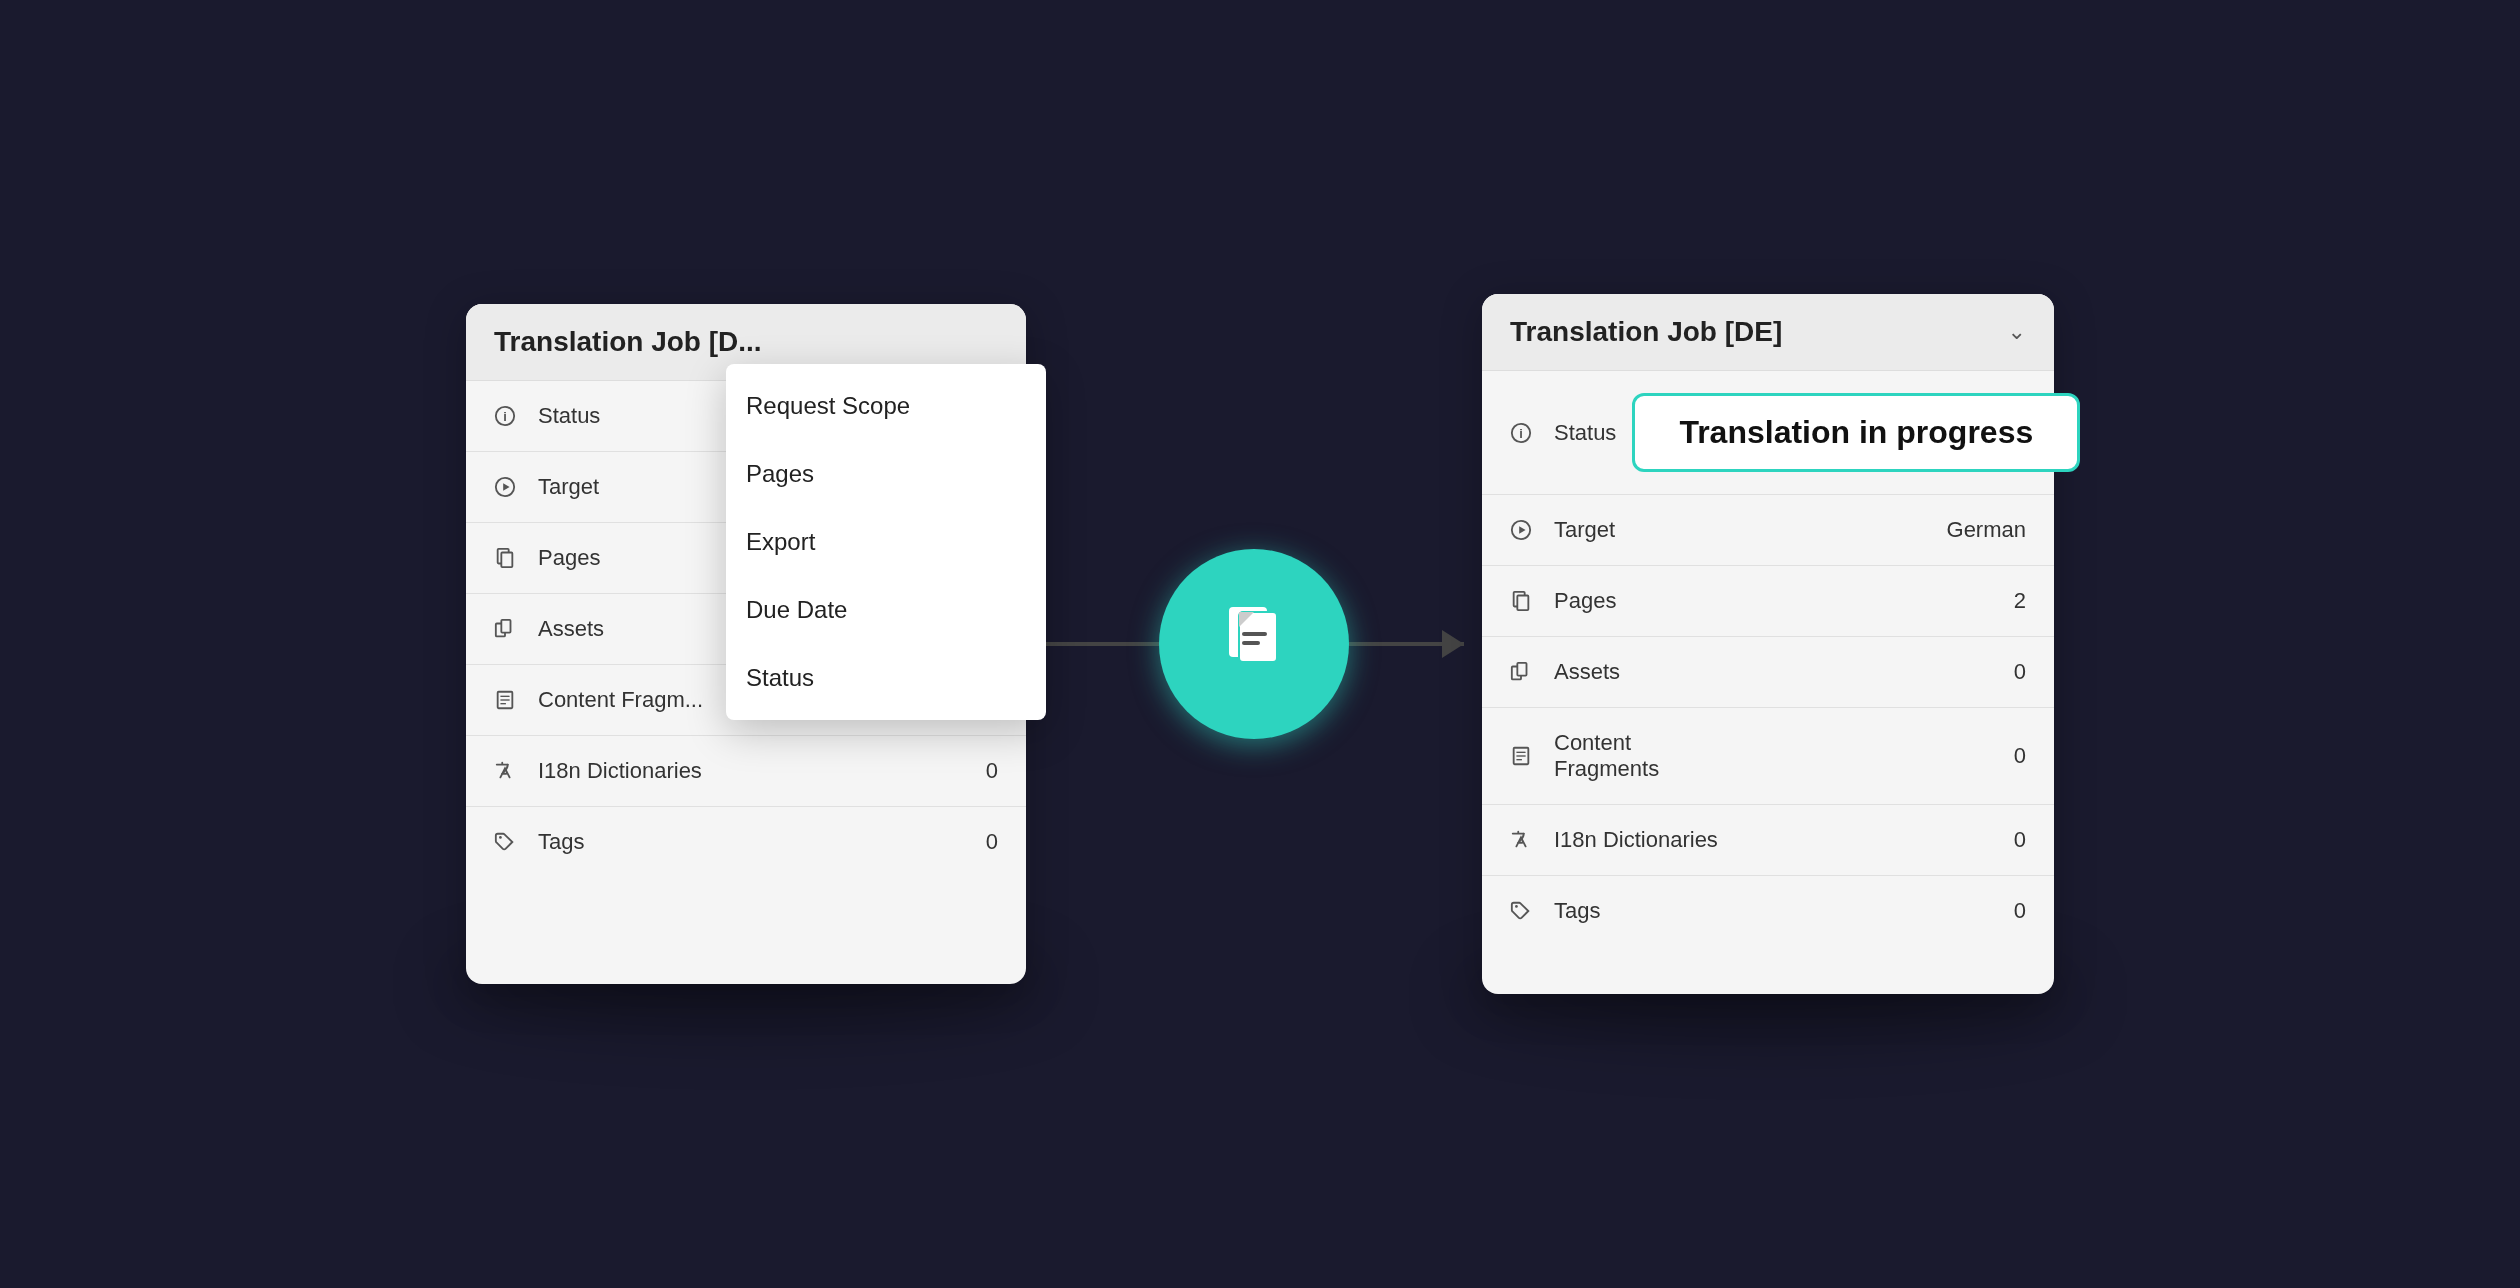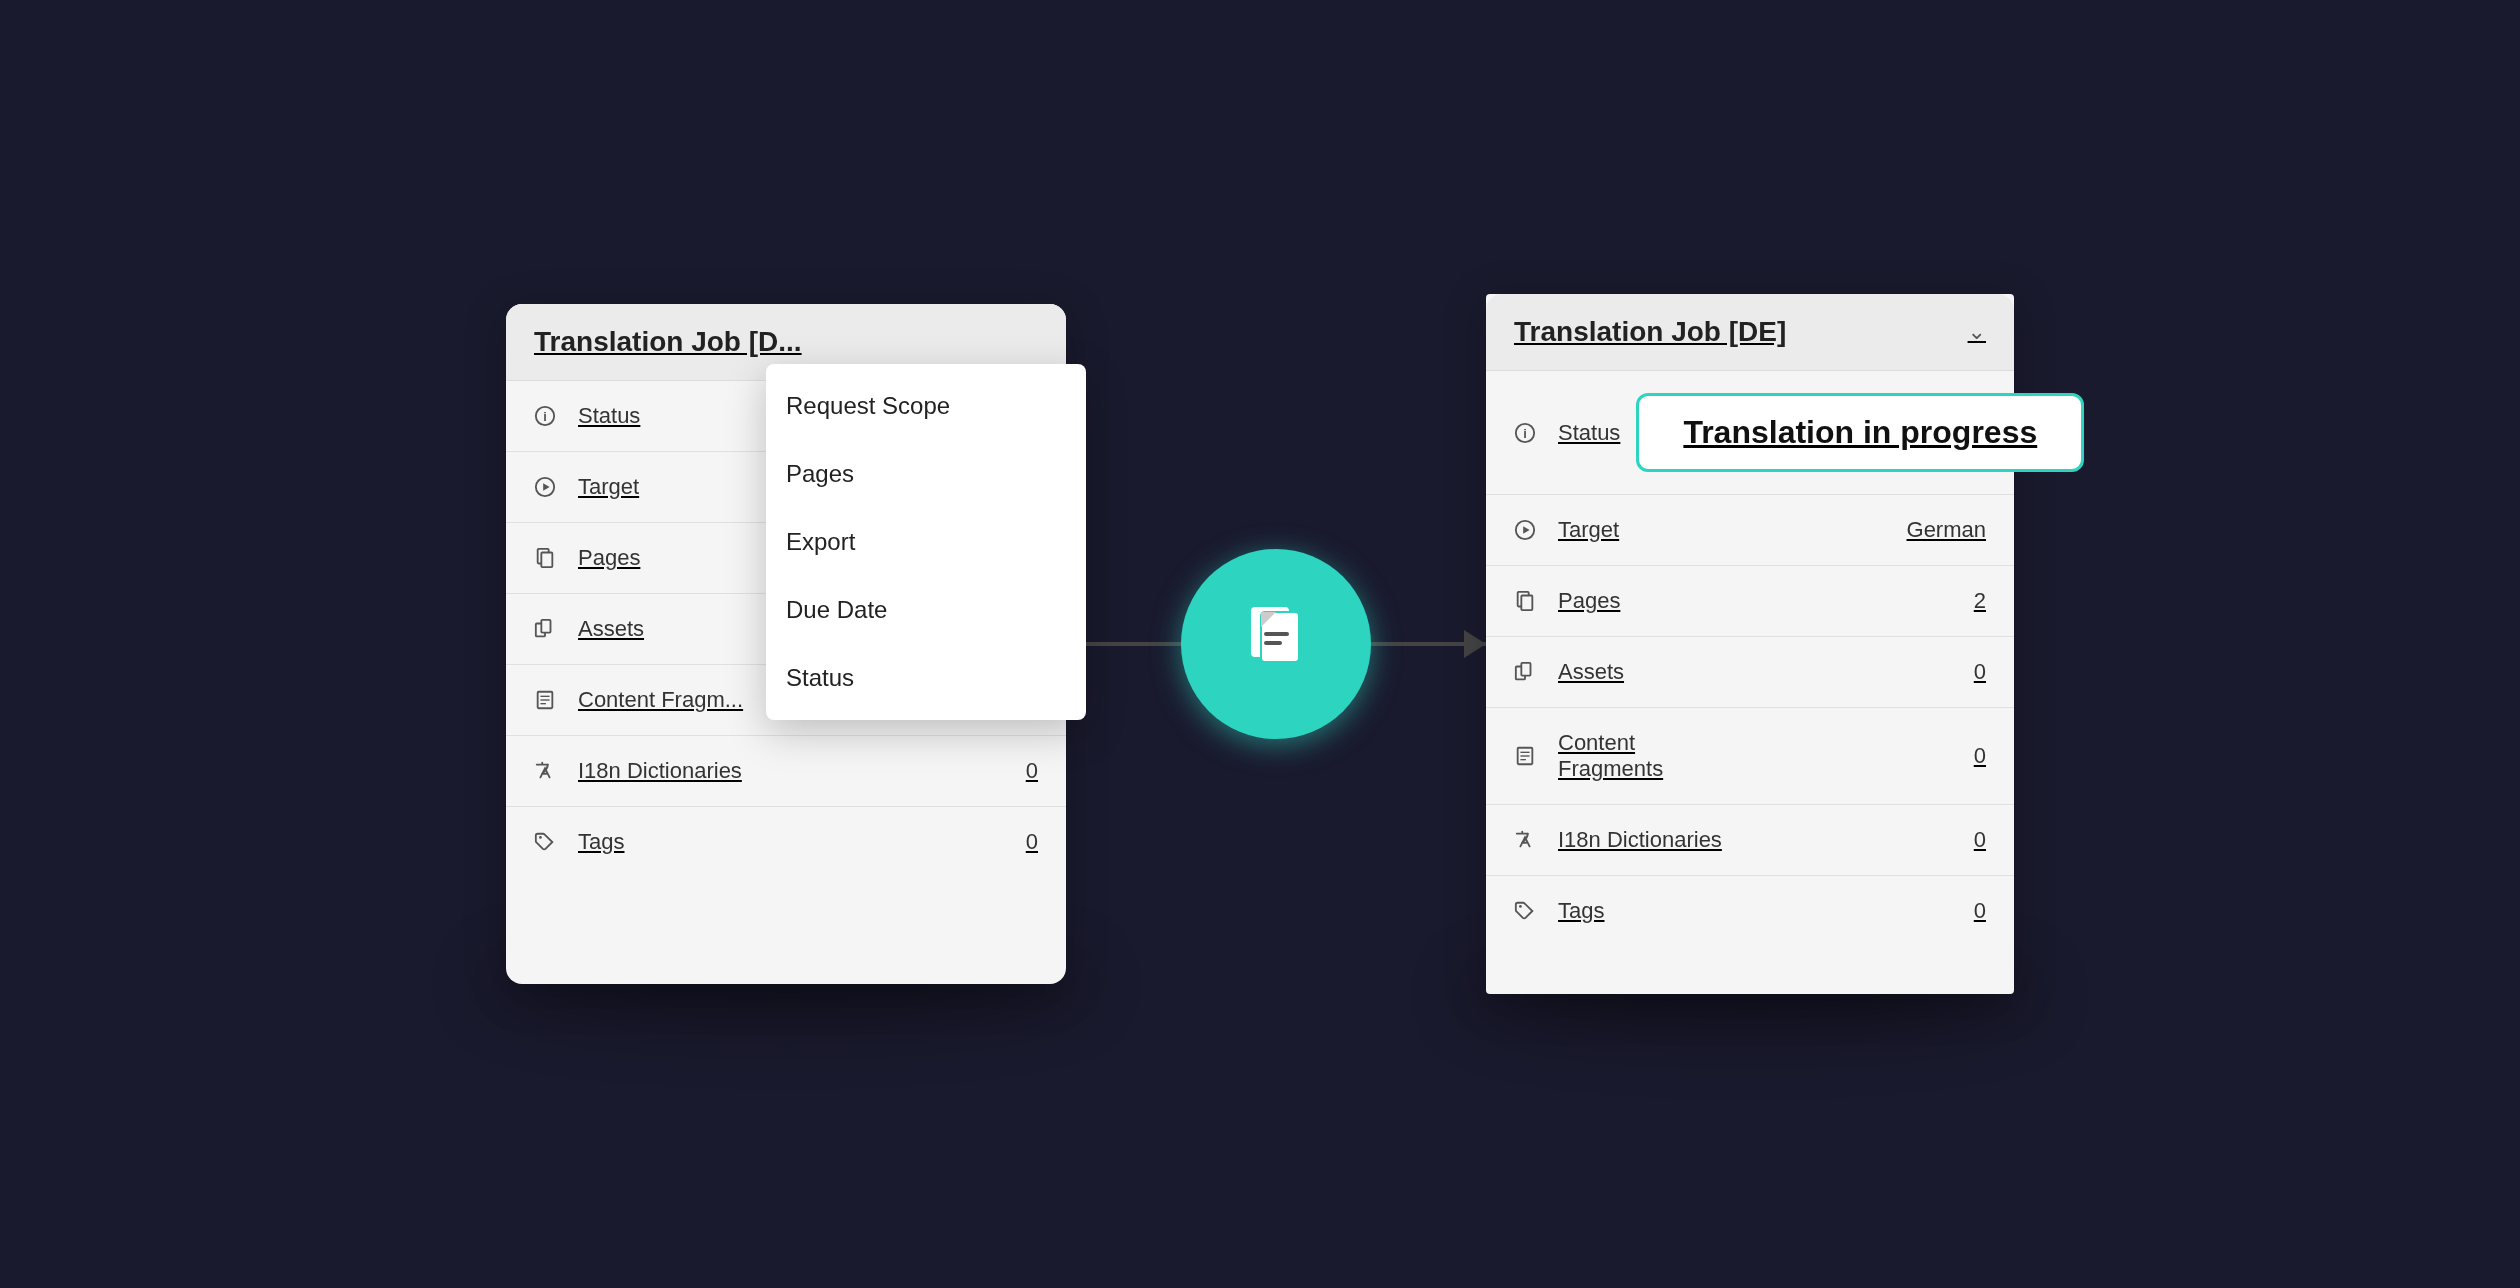--- a/index.html
+++ b/index.html
@@ -120,22 +120,22 @@
       transform: translateY(-50%);
       width: 18px;
       height: 18px;
       background: #2dd4bf;
       border-radius: 50%;
     }
 
     
     .right-card {
       background: #f5f5f5;
-      border-radius: 4px;
-      width: 528px;
+      border-radius: 16px;
+      width: 572px;
       min-height: 700px;
       box-shadow: 0 8px 40px rgba(0,0,0,0.25);
       position: relative;
     }
 
     
     .status-badge {
       display: inline-block;
       border: 3px solid #2dd4bf;
       border-radius: 12px;
@@ -143,23 +143,22 @@
       font-size: 32px;
       font-weight: 700;
       color: #111;
       background: white;
       white-space: nowrap;
     }
 
     .layout {
       display: flex;
       align-items: center;
-      gap: 0;
-      position: relative;
-      text-decoration: underline;
+      gap: 18px;
+      position: relative;
     }
 
     .left-section {
       position: relative;
     }
 
     .middle-section {
       position: relative;
       width: 420px;
       height: 80px;

